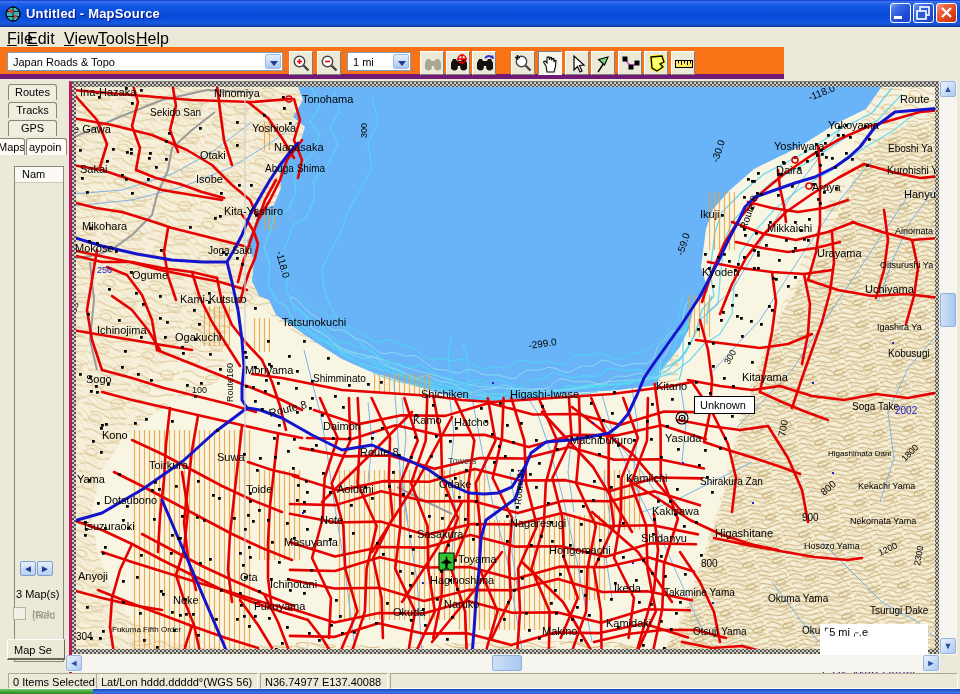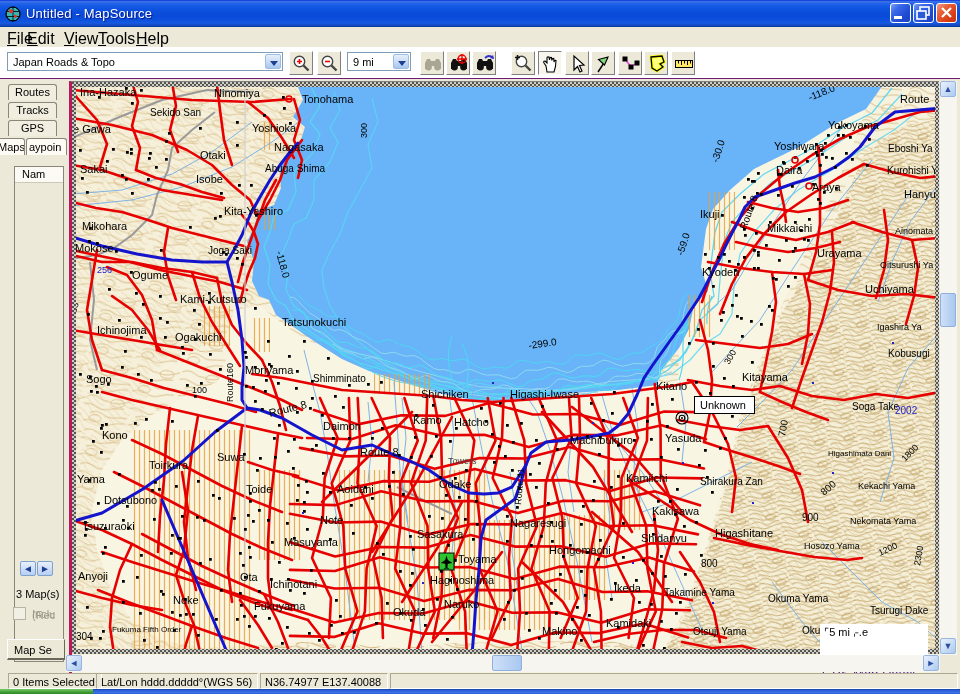--- a/index.html
+++ b/index.html
@@ -2,31 +2,31 @@
 <html><head>
 <meta charset="utf-8">
 <style>
 *{margin:0;padding:0;box-sizing:border-box}
 html,body{width:960px;height:694px;overflow:hidden}
 body{font-family:"Liberation Sans",sans-serif;background:#ece9d8;position:relative}
 
 #title{position:absolute;left:0;top:0;width:960px;height:27px;
  background:linear-gradient(180deg,#0831d9 0,#3d74e8 6%,#2663e8 12%,#135ae4 22%,#0c50dd 40%,#0a4ad8 60%,#0d51dd 75%,#1659e2 85%,#1146b4 96%,#003099 100%);}
 #title .glb{position:absolute;left:5px;top:6px;width:16px;height:16px}
-#title .txt{position:absolute;left:26px;top:6px;color:#fff;font-size:13px;font-weight:normal;letter-spacing:.2px;text-shadow:1px 1px 1px #00138c}
+#title .txt{position:absolute;left:26px;top:6px;color:#fff;font-size:13px;font-weight:bold;letter-spacing:.2px;text-shadow:1px 1px 1px #00138c}
 .wb{position:absolute;top:3px;width:21px;height:20px;border:1px solid #fff;border-radius:3px;color:#fff}
 #bmin{left:890px;background:linear-gradient(135deg,#7ba1ef 0,#3a6aea 28%,#1f49d0 70%,#1d44c8 100%)}
 #bmax{left:913px;background:linear-gradient(135deg,#7ba1ef 0,#3a6aea 28%,#1f49d0 70%,#1d44c8 100%)}
 #bcls{left:936px;background:linear-gradient(135deg,#f0a08c 0,#e8643c 30%,#d93a12 75%,#c43610 100%)}
 
 #menu{position:absolute;left:0;top:27px;width:960px;height:20px;background:#ece9d8;font-size:16px;color:#000}
 #menu span{position:absolute;top:3px}
 #menu u{text-decoration:underline}
 
-#tbar{position:absolute;left:0;top:47px;width:960px;height:32px;background:#ffffff;border-bottom:1px solid #701a75}
+#tbar{position:absolute;left:0;top:47px;width:784px;height:32px;background:#f97316;border-bottom:5px solid #701a75}
 .combo{position:absolute;background:#fff;border:1px solid #7f9db9;font-size:11px}
 .combo .ar{position:absolute;right:1px;top:1px;bottom:1px;width:16px;
  background:linear-gradient(180deg,#e6eefb 0,#cbddf6 50%,#a8c6ee 100%);border:1px solid #9ebcdf;border-radius:2px}
 .combo .ar:after{content:"";position:absolute;left:4px;top:6px;border:4px solid transparent;border-top:5px solid #1c3f94}
 .tbtn{position:absolute;top:4px;width:24px;height:24px;background:#ece9d8;
  border-top:1px solid #fff;border-left:1px solid #fff;border-right:1px solid #808080;border-bottom:1px solid #808080}
 .tbtn.sel{background:#f7f5ec;border-top:1px solid #808080;border-left:1px solid #808080;border-right:1px solid #fff;border-bottom:1px solid #fff}
 .tbtn svg{position:absolute;left:2px;top:2px}
 
 #lpanel{position:absolute;left:0;top:79px;width:66px;height:590px;background:#ece9d8}
@@ -165,21 +165,21 @@
         <path d="M4,3 L15,2 L17,8 L13,10 L16,13 L10,17 L5,14 Z" fill="none" stroke="#000" stroke-width="1.3"></path>
       </svg>
     </div>
 <div class="tbtn" style="left:671px">
       <svg width="20" height="20" viewBox="0 0 20 20">
         <rect x="1.5" y="6.5" width="17" height="7" fill="#ffe966" stroke="#000"></rect>
         <path d="M4.5,6.5 v3 M7.5,6.5 v4.5 M10.5,6.5 v3 M13.5,6.5 v4.5 M16.5,6.5 v3" stroke="#000" stroke-width="1"></path>
       </svg>
     </div>
   <div class="combo" style="left:347px;top:5px;width:64px;height:19px">
-      <span style="position:absolute;left:5px;top:3px">9 mi</span>
+      <span style="position:absolute;left:5px;top:3px">1 mi</span>
       <div class="ar"></div>
     </div>
 </div>
 <div id="lpanel">
   <div class="tab" style="top:5px">Routes</div>
   <div class="tab" style="top:23px">Tracks</div>
   <div class="tab" style="top:41px">GPS</div>
 
     <div id="tabrow">
   <div class="t2" style="left:-9px;width:34px;padding-left:6px">Maps</div>

